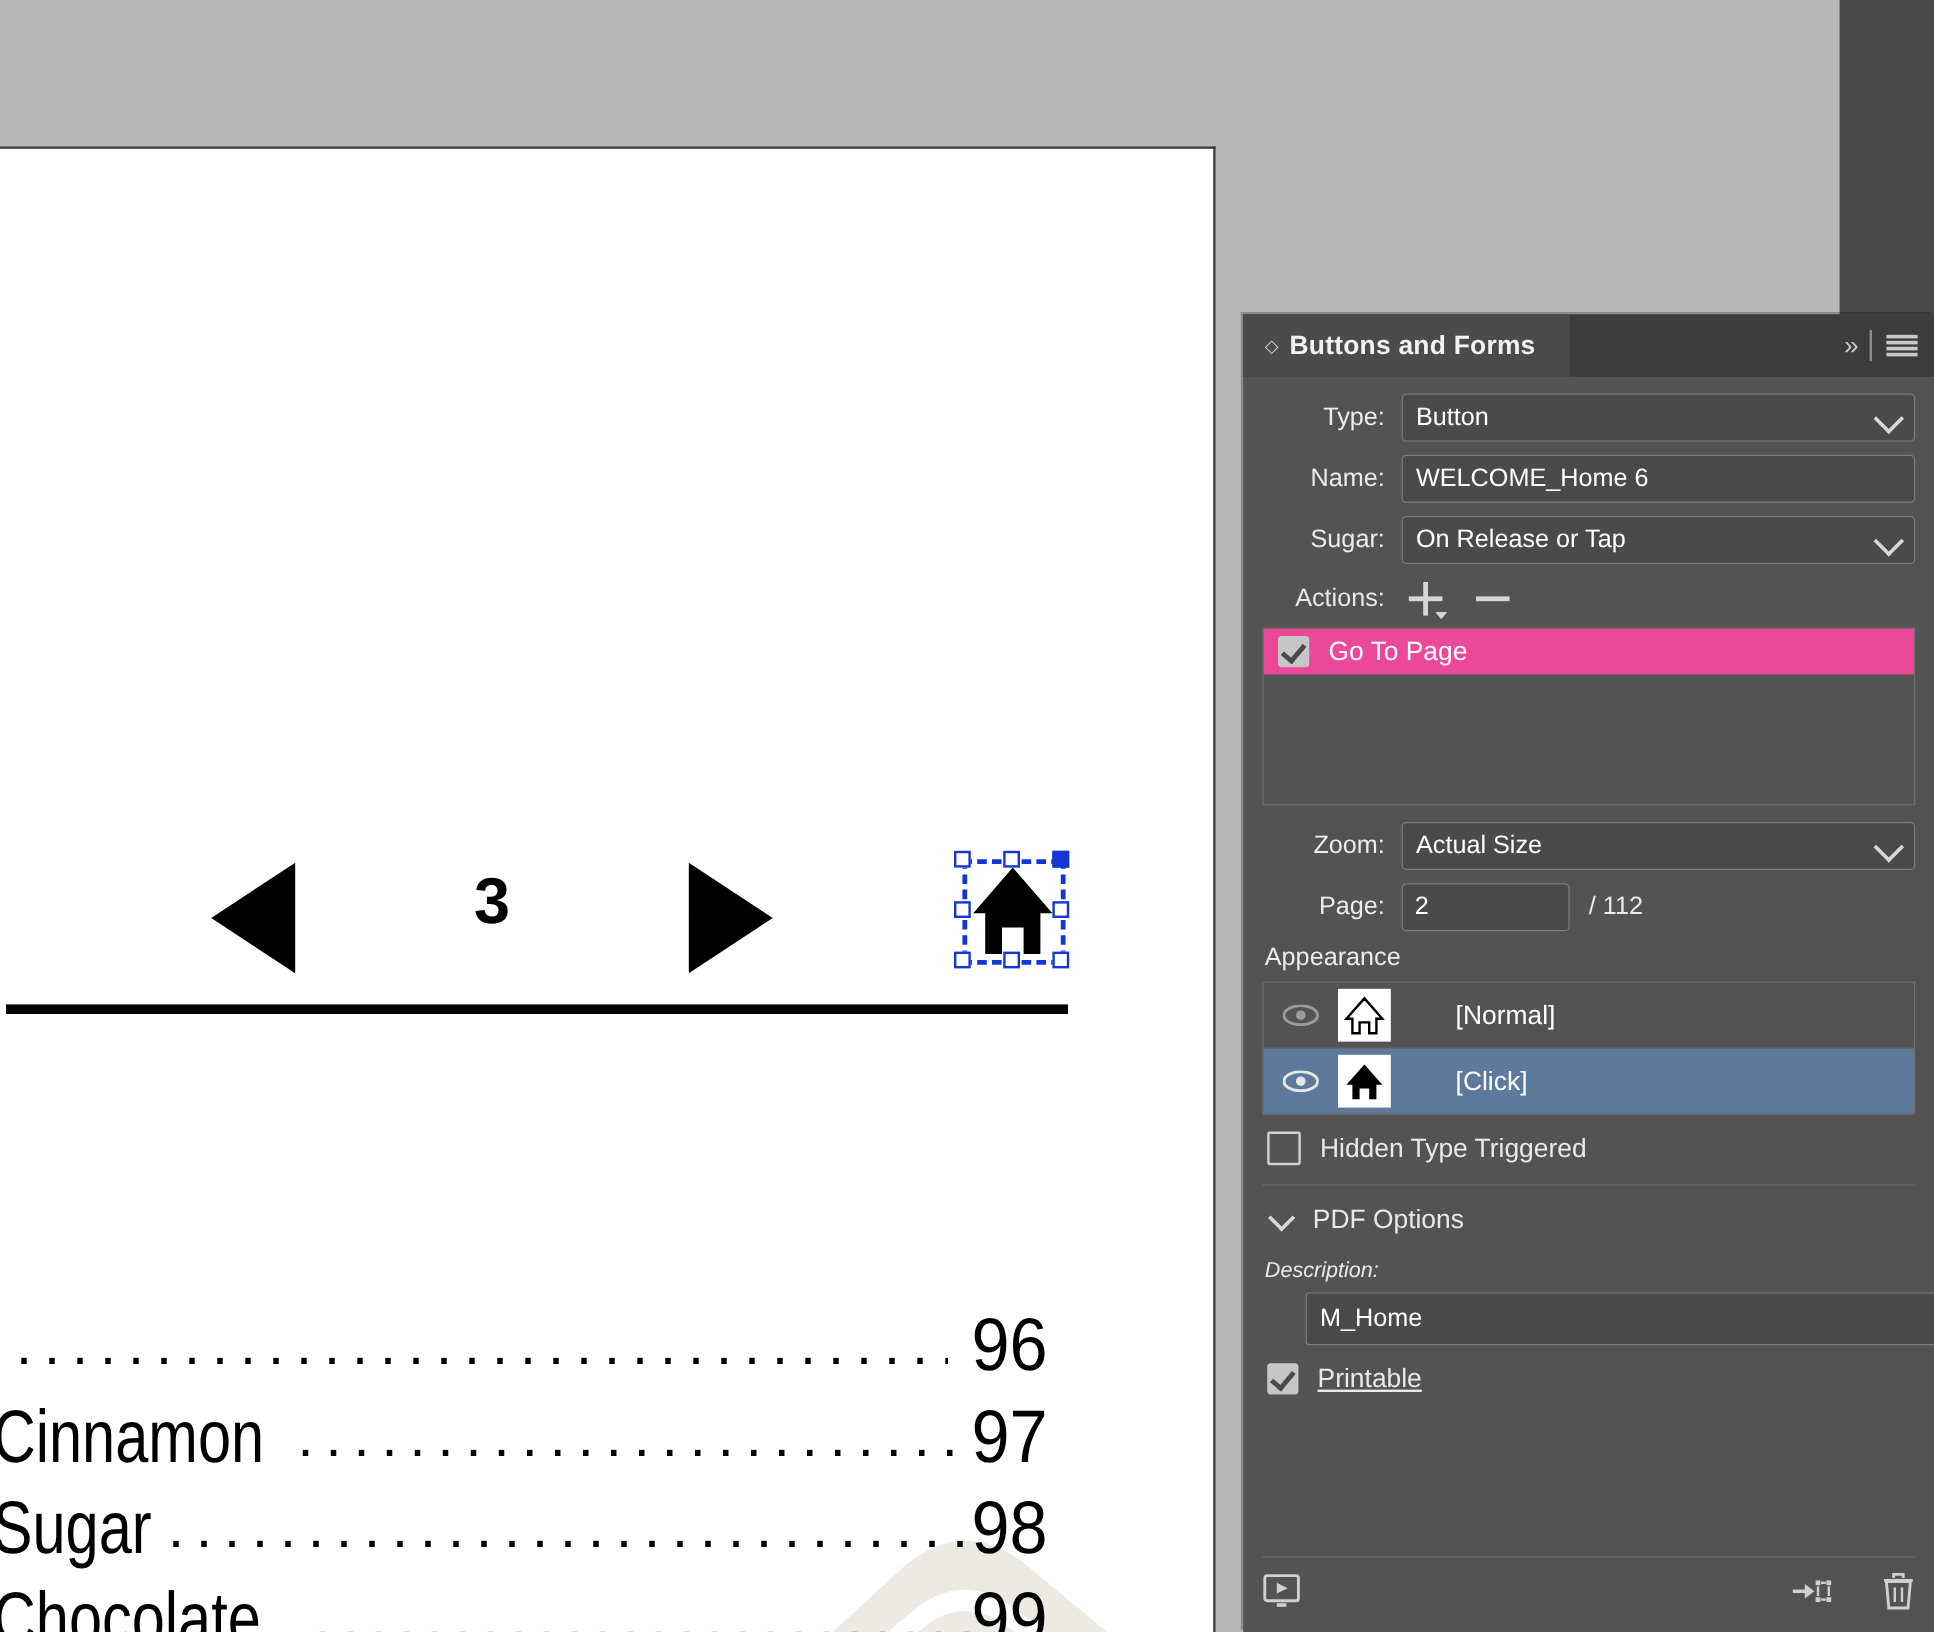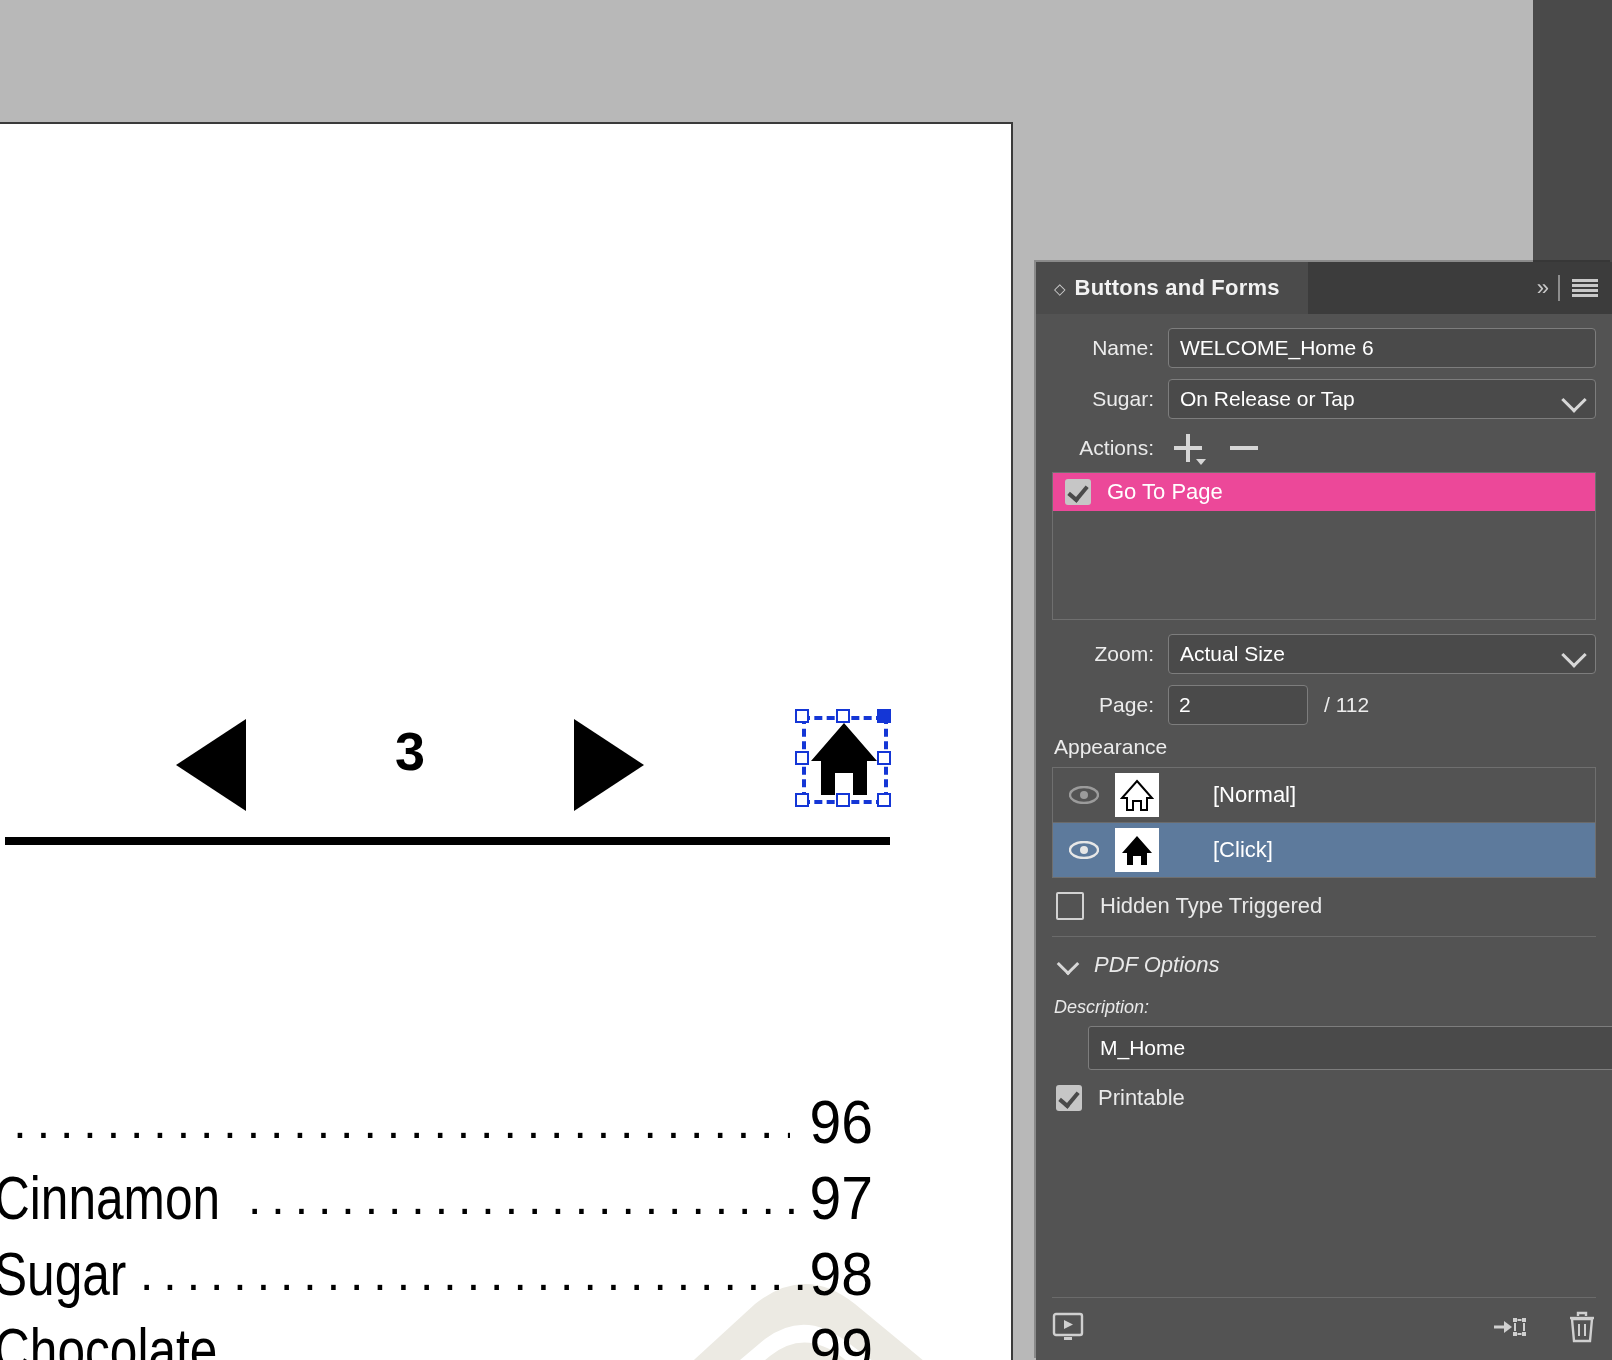--- a/index.html
+++ b/index.html
@@ -121,27 +121,27 @@
   #hidden-row{display:flex;align-items:center;height:56px;padding-left:4px;}
   #hidden-row .cbox{width:28px;height:28px;}
   #hidden-label{margin-left:16px;font-size:22px;}
 
   .divider{height:1px;background:#6b6b6b;margin:2px 0 0 0;}
 
   #pdfopt-row{display:flex;align-items:center;height:56px;padding-left:6px;}
   .disclose{width:22px;height:22px;position:relative;margin-right:14px;}
   .disclose:after{content:"";position:absolute;left:2px;top:2px;width:13px;height:13px;
     border-right:3px solid #d8d8d8;border-bottom:3px solid #d8d8d8;transform:rotate(45deg);}
-  #pdfopt-label{font-size:22px;font-style:italic;}
+  #pdfopt-label{font-size:22px;}
 
   #desc-label{font-size:18px;margin:4px 0 8px 2px;font-style:italic;}
   #desc-input{width:100%;height:44px;background:#4a4a4a;border:1px solid #7d7d7d;border-radius:3px;
     box-sizing:border-box;color:#fff;font-size:21px;padding:0 11px;display:flex;align-items:center;margin-left:36px;}
 
-  #printable-row{display:flex;align-items:center;height:56px;padding-left:4px;}
+  #printable-row{display:flex;align-items:center;height:56px;padding-left:4px;text-decoration:underline;}
   #printable-label{margin-left:16px;font-size:22px;}
 
   #panel-footer{position:absolute;left:16px;right:16px;bottom:0;height:62px;border-top:1px solid #6b6b6b;
     display:flex;align-items:center;}
   #footer-left{flex:1;}
   #footer-right{display:flex;align-items:center;gap:40px;}
 </style>
 </head>
 <body>
 
@@ -231,20 +231,29 @@
           <i></i>
           <i></i>
           <i></i>
           <i></i>
         </span>
     </div>
   </div>
 
   <div id="panel-body">
 
+    <div class="frow">
+      <div class="flabel">Type:</div>
+      <div class="fctl">
+        <div class="sel">
+          <span>Button</span>
+        </div>
+        <span class="caret"></span>
+      </div>
+    </div>
 
     <div class="frow">
       <div class="flabel">Name:</div>
       <div class="fctl">
         <div class="inp">
           <span>WELCOME_Home 6</span>
         </div>
       </div>
     </div>
 

